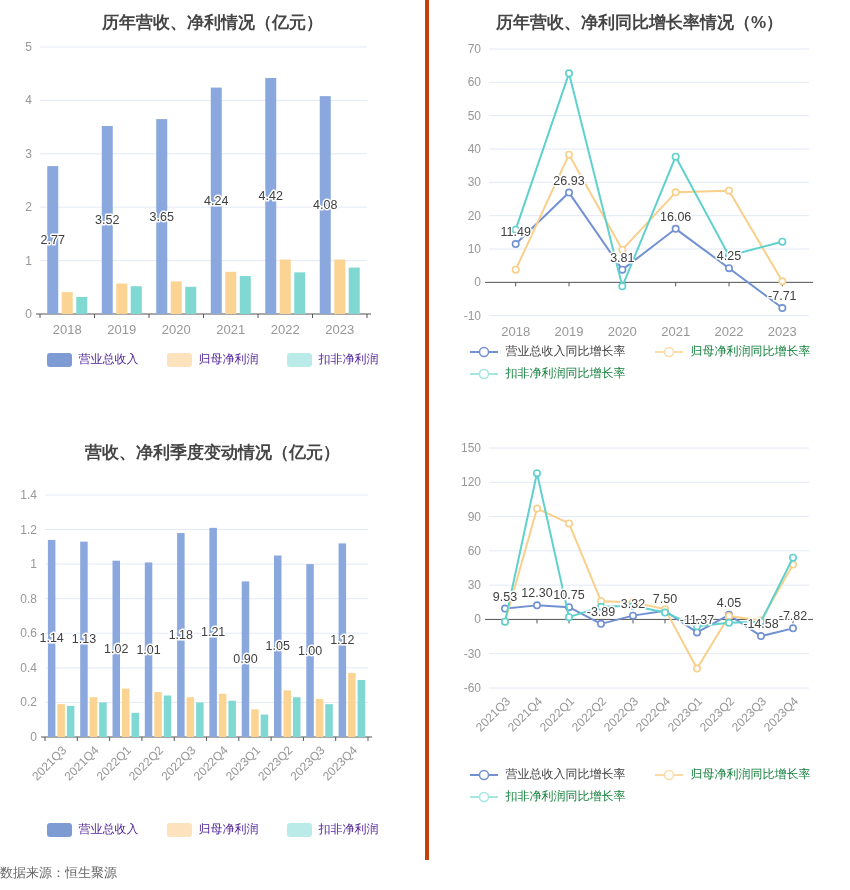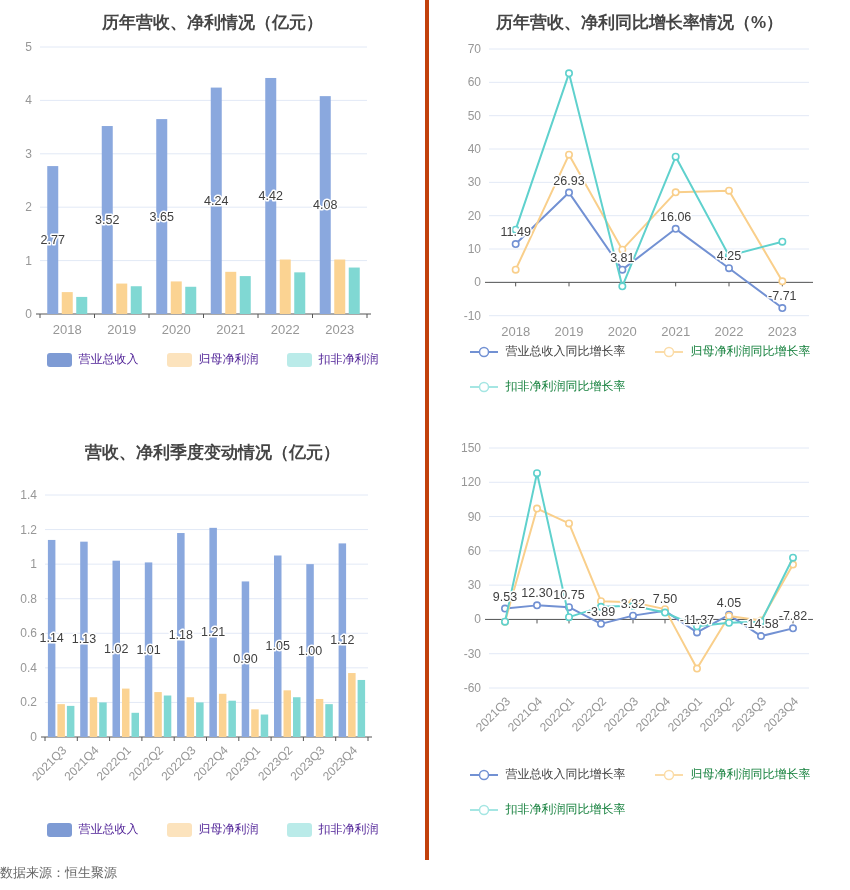--- a/index.html
+++ b/index.html
@@ -8,21 +8,21 @@
   .grid{display:grid;grid-template-columns:425px 425px;grid-template-rows:420px 440px;}
   .panel{overflow:hidden;}
   .panel.right{border-left:4px solid #c2410c;}
   .chart-title{text-align:center;font-size:17px;font-weight:700;color:#454545;padding-top:10px;margin:0 0 2px 0;line-height:25px;}
   .panel-bottom .chart-title{padding-top:20px;}
   svg.plot{display:block;}
   .tick{font-size:12px;fill:#979797;}
   .xcat{font-size:13px;}
   .vlabel{font-size:12.5px;fill:#404040;stroke:#ffffff;stroke-width:3px;paint-order:stroke;stroke-linejoin:round;}
   .legend-bar{display:flex;justify-content:center;margin-top:14px;}
-  .legend-line{display:flex;flex-direction:column;align-items:flex-start;width:fit-content;margin:6px auto 0 auto;row-gap:18px;}
+  .legend-line{display:flex;flex-direction:column;align-items:flex-start;width:fit-content;margin:6px auto 0 auto;row-gap:5px;}
   .legend-row{display:flex;column-gap:28px;justify-content:flex-start;}
   .legend-item{display:flex;align-items:center;gap:7px;cursor:pointer;}
   .swatch{width:25px;height:14px;border-radius:3px;display:inline-block;}
   .legend-label{font-size:12px;color:#15803d;white-space:nowrap;}
   .legend-bar .legend-label{color:#4c1d95;}
   .legend-line .legend-row:first-child .legend-item:first-child .legend-label{color:#404040;}
   .footer{font-size:13px;color:#666;margin-top:4px;}
 </style>
 </head>
 <body>

